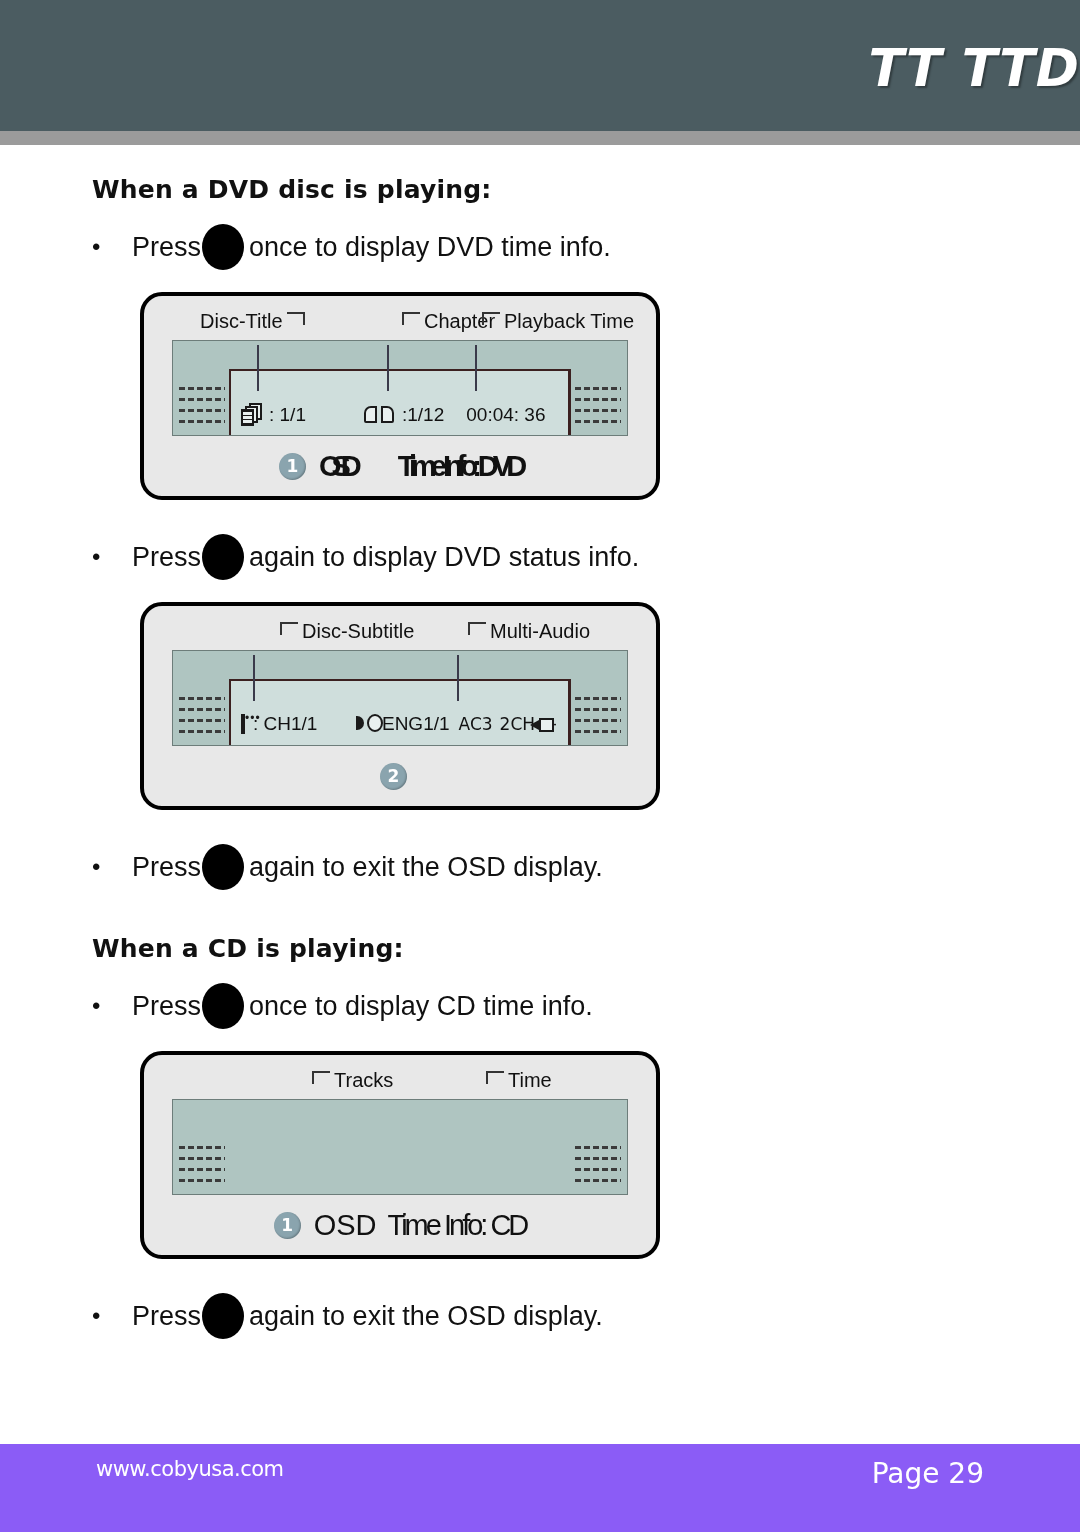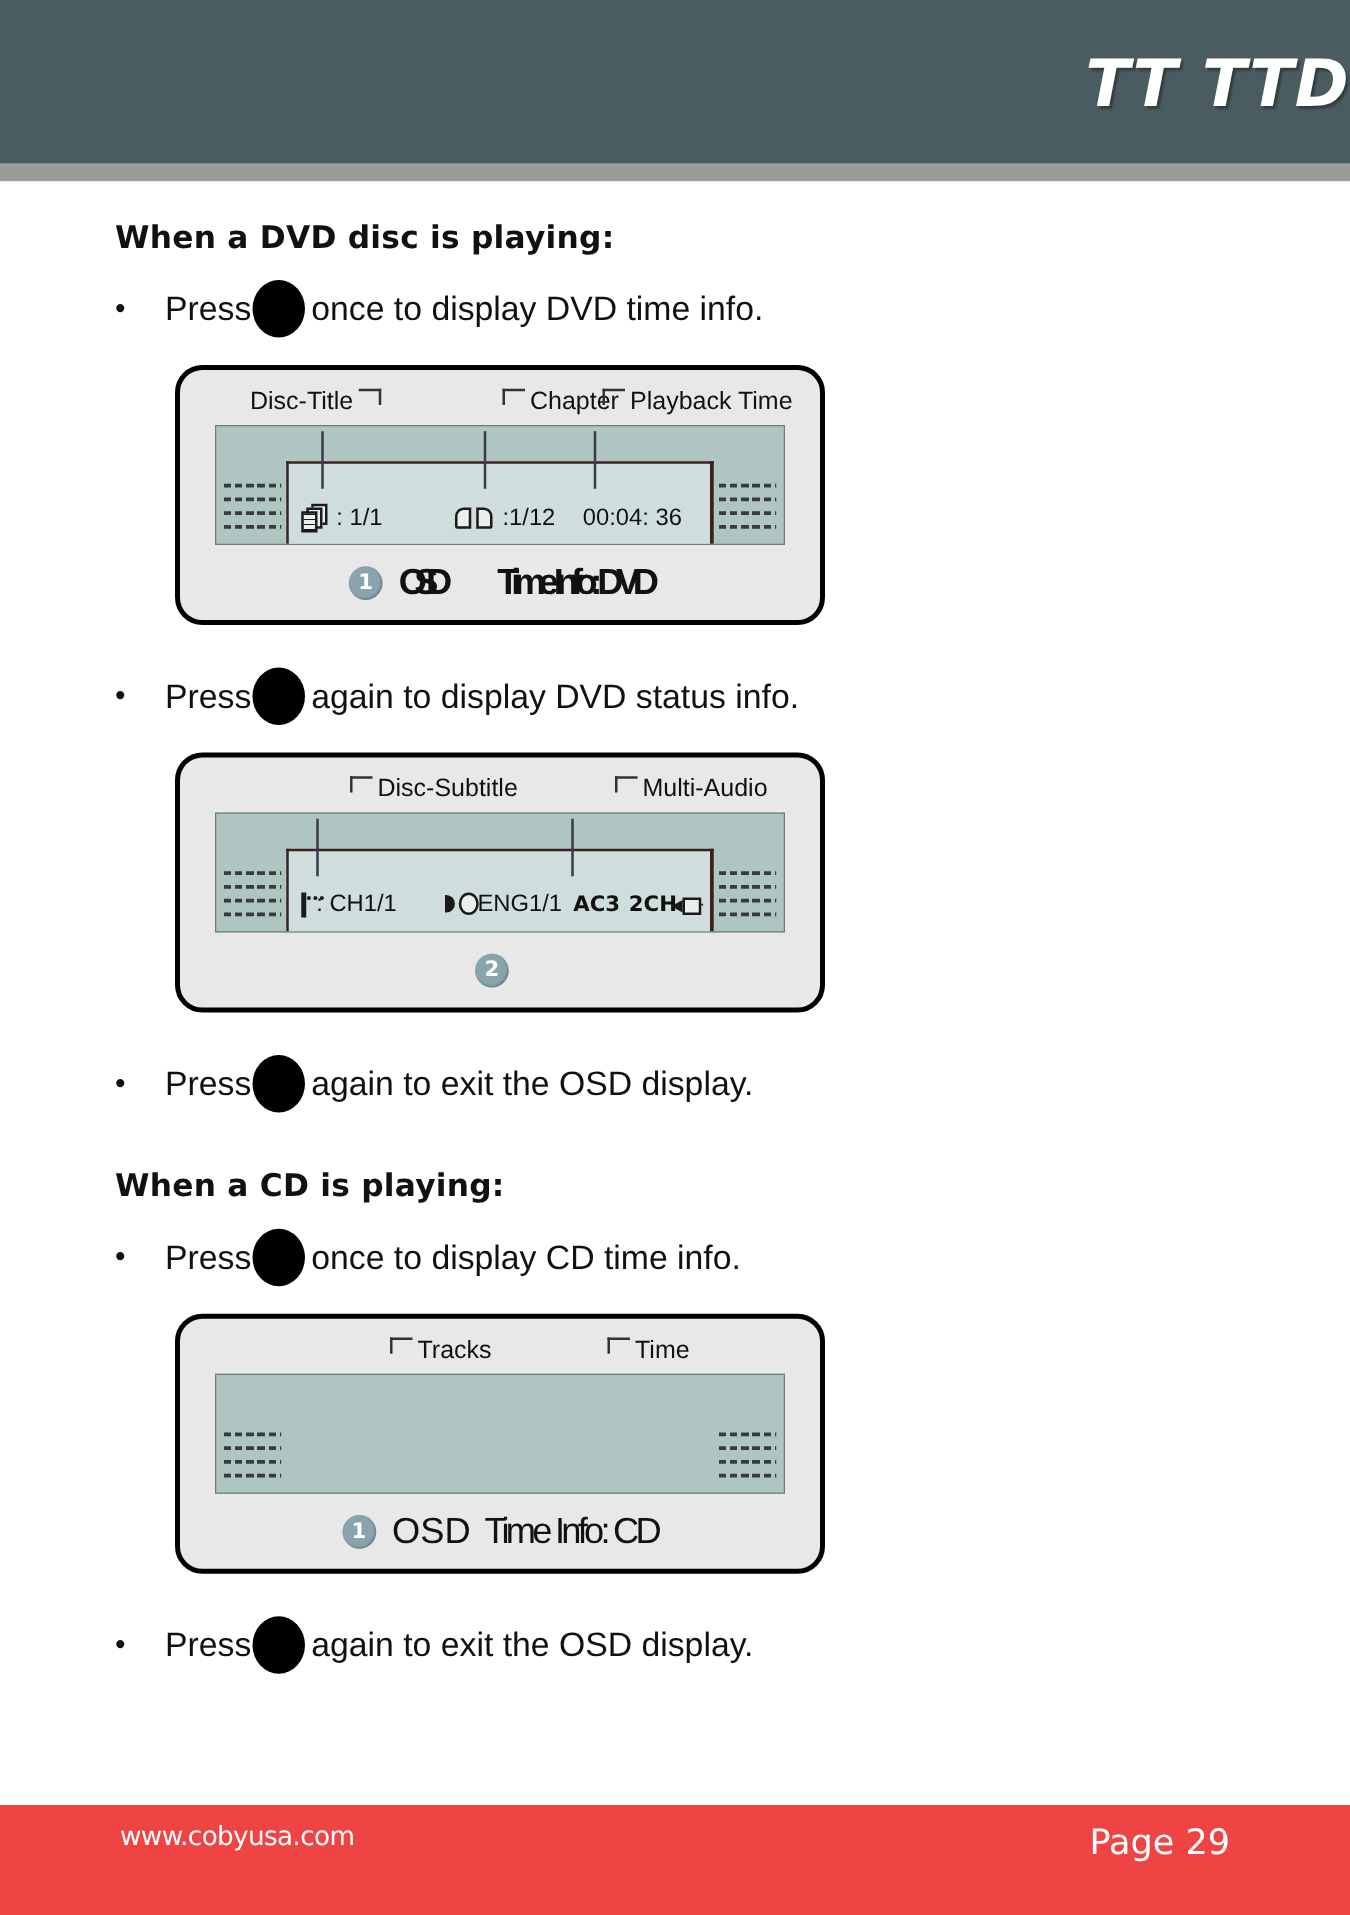--- a/index.html
+++ b/index.html
@@ -43,21 +43,21 @@
     height: 14px;
     background: #9b9b9b;
   }
 
   
   .page-footer {
     position: absolute;
     left: 0; top: 1444px;
     width: 1080px;
     height: 88px;
-    background: #ef4444;
+    background: #8b5cf6;
   }
   .footer-url {
     position: absolute;
     left: 96px; top: 13px;
     color: #ffffff;
     font-size: 21px;
     font-family: "DejaVu Sans", sans-serif;
     letter-spacing: -0.5px;
   }
   .footer-page {
@@ -321,21 +321,21 @@
   }
   .icon-camera:after {
     content: "";
     position: absolute;
     right: 0; top: 5px;
     border-top: 5px solid transparent;
     border-bottom: 5px solid transparent;
     border-right: 9px solid #1a1a1a;
   }
   .codec {
-    font-weight: bold;
+    font-weight: normal;
     font-size: 17px;
     font-family: "DejaVu Sans", sans-serif;
   }
   .dashes {
     letter-spacing: 2px;
     color: #222;
   }
 
   
   .osd-caption {
@@ -455,21 +455,21 @@
       <span>again to display DVD status info.</span>
     </span>
   </div>
 
   <div class="osd-box">
     <div class="osd-inner">
       <div class="callouts">
         <div class="callout" style="left:136px;">
           <span class="elbow"></span><span>Disc-Subtitle</span>
         </div>
-        <div class="callout" style="left:348px;">
+        <div class="callout" style="left:324px;">
           <span class="elbow"></span><span>Multi-Audio</span>
         </div>
       </div>
 
       <div class="screen">
         <div class="hash-left">
           <span></span>
             <span></span>
             <span></span>
             <span></span>

